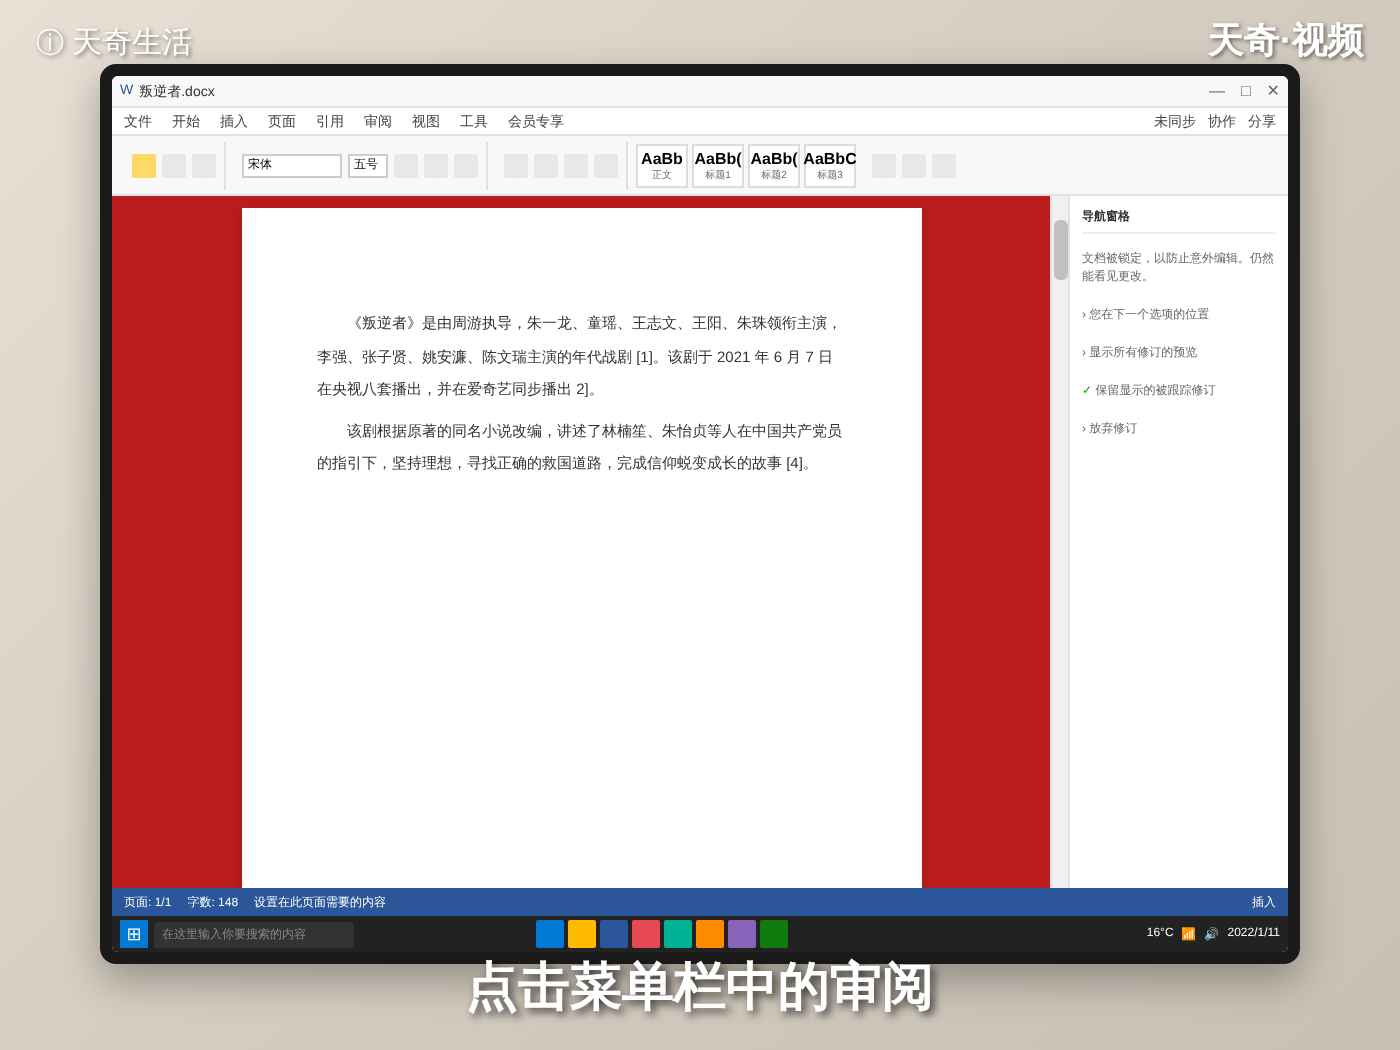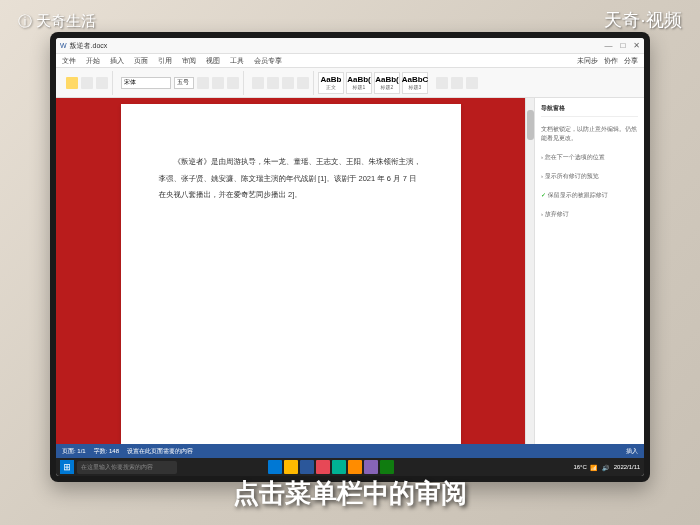--- a/index.html
+++ b/index.html
@@ -1,19 +1,19 @@
 <!DOCTYPE html>
 <html><head>
 <meta charset="utf-8">
 <style>
 *{margin:0;padding:0;box-sizing:border-box;font-family:"Microsoft YaHei",sans-serif}
 body{width:700px;height:525px;background:linear-gradient(135deg,#e8e0d5 0%,#d4ccc0 50%,#c8c0b4 100%);position:relative;overflow:hidden}
 .watermark-tl{position:absolute;top:12px;left:18px;color:#fff;font-size:15px;font-weight:normal;z-index:100;text-shadow:1px 1px 2px rgba(0,0,0,.5);display:flex;align-items:center;gap:4px}
 .watermark-tl::before{content:"ⓘ";font-size:14px}
-.watermark-tr{position:absolute;top:8px;right:18px;color:#fff;font-size:18px;font-weight:normal;z-index:100;text-shadow:1px 1px 2px rgba(0,0,0,.5)}
+.watermark-tr{position:absolute;top:8px;right:18px;color:#fff;font-size:18px;font-weight:bold;z-index:100;text-shadow:1px 1px 2px rgba(0,0,0,.5)}
 .subtitle{position:absolute;bottom:14px;left:50%;transform:translateX(-50%);color:#fff;font-size:26px;font-weight:bold;z-index:100;text-shadow:2px 2px 4px rgba(0,0,0,.7)}
 .monitor{position:absolute;top:32px;left:50px;width:600px;height:450px;background:#1a1a1a;border-radius:8px;padding:6px;box-shadow:0 8px 20px rgba(0,0,0,.3)}
 .screen{width:100%;height:100%;background:#f3f3f3;border-radius:3px;overflow:hidden;display:flex;flex-direction:column;font-size:7px}
 .titlebar{height:16px;background:#f8f8f8;display:flex;align-items:center;padding:0 4px;border-bottom:1px solid #e0e0e0}
 .titlebar .title{font-size:7px;color:#333}
 .win-controls{margin-left:auto;display:flex;gap:8px;color:#666;font-size:8px}
 .ribbon-tabs{height:14px;background:#fff;display:flex;align-items:center;padding:0 6px;gap:10px;border-bottom:1px solid #e0e0e0}
 .ribbon-tabs span{font-size:7px;color:#444;cursor:pointer}
 .ribbon-right{margin-left:auto;display:flex;gap:6px;color:#666}
 .toolbar{height:30px;background:#f8f8f8;display:flex;align-items:center;padding:0 6px;gap:4px;border-bottom:1px solid #e0e0e0}
@@ -121,20 +121,21 @@
     <div class="tool-btn"></div>
     <div class="tool-btn"></div>
     <div class="tool-btn"></div>
   </div>
 </div>
 
 <div class="main-area">
   <div class="doc-area">
     <div class="page">
       <p>《叛逆者》是由周游执导，朱一龙、童瑶、王志文、王阳、朱珠领衔主演，李强、张子贤、姚安濂、陈文瑞主演的年代战剧 [1]。该剧于 2021 年 6 月 7 日在央视八套播出，并在爱奇艺同步播出 2]。</p>
+      <p>该剧根据原著的同名小说改编，讲述了林楠笙、朱怡贞等人在中国共产党员的指引下，坚持理想，寻找正确的救国道路，完成信仰蜕变成长的故事 [4]。</p>
     </div>
   </div>
   <div class="scrollbar">
     <div class="scroll-thumb"></div>
   </div>
   <div class="side-panel">
     <div class="panel-title">导航窗格</div>
     <div class="panel-item">文档被锁定，以防止意外编辑。仍然能看见更改。</div>
     <div class="panel-item arrow">您在下一个选项的位置</div>
     <div class="panel-item arrow">显示所有修订的预览</div>

